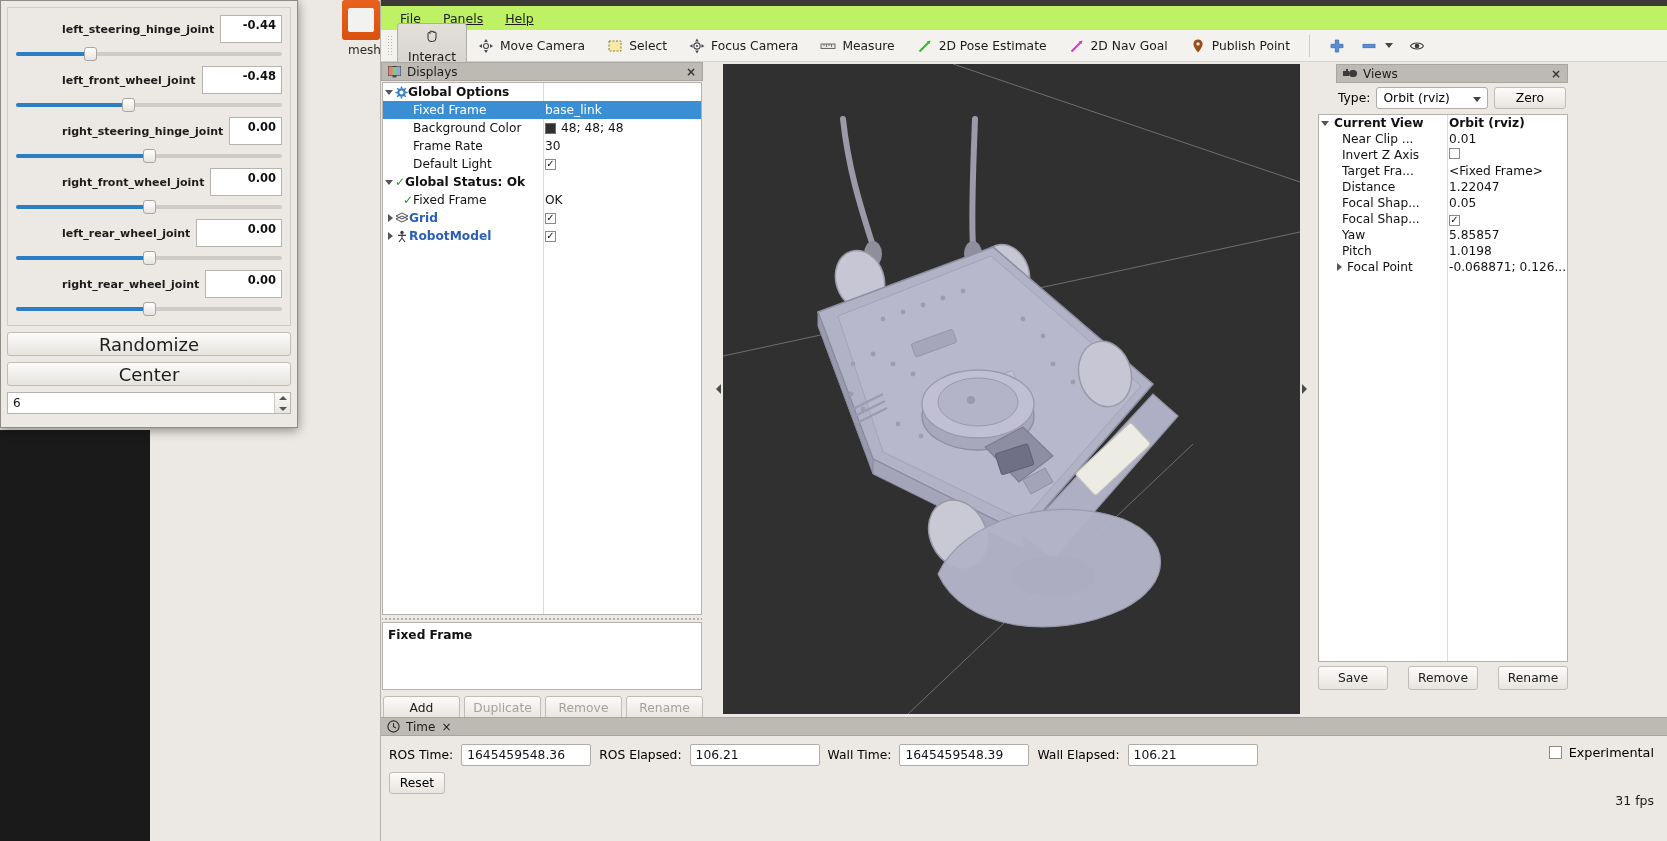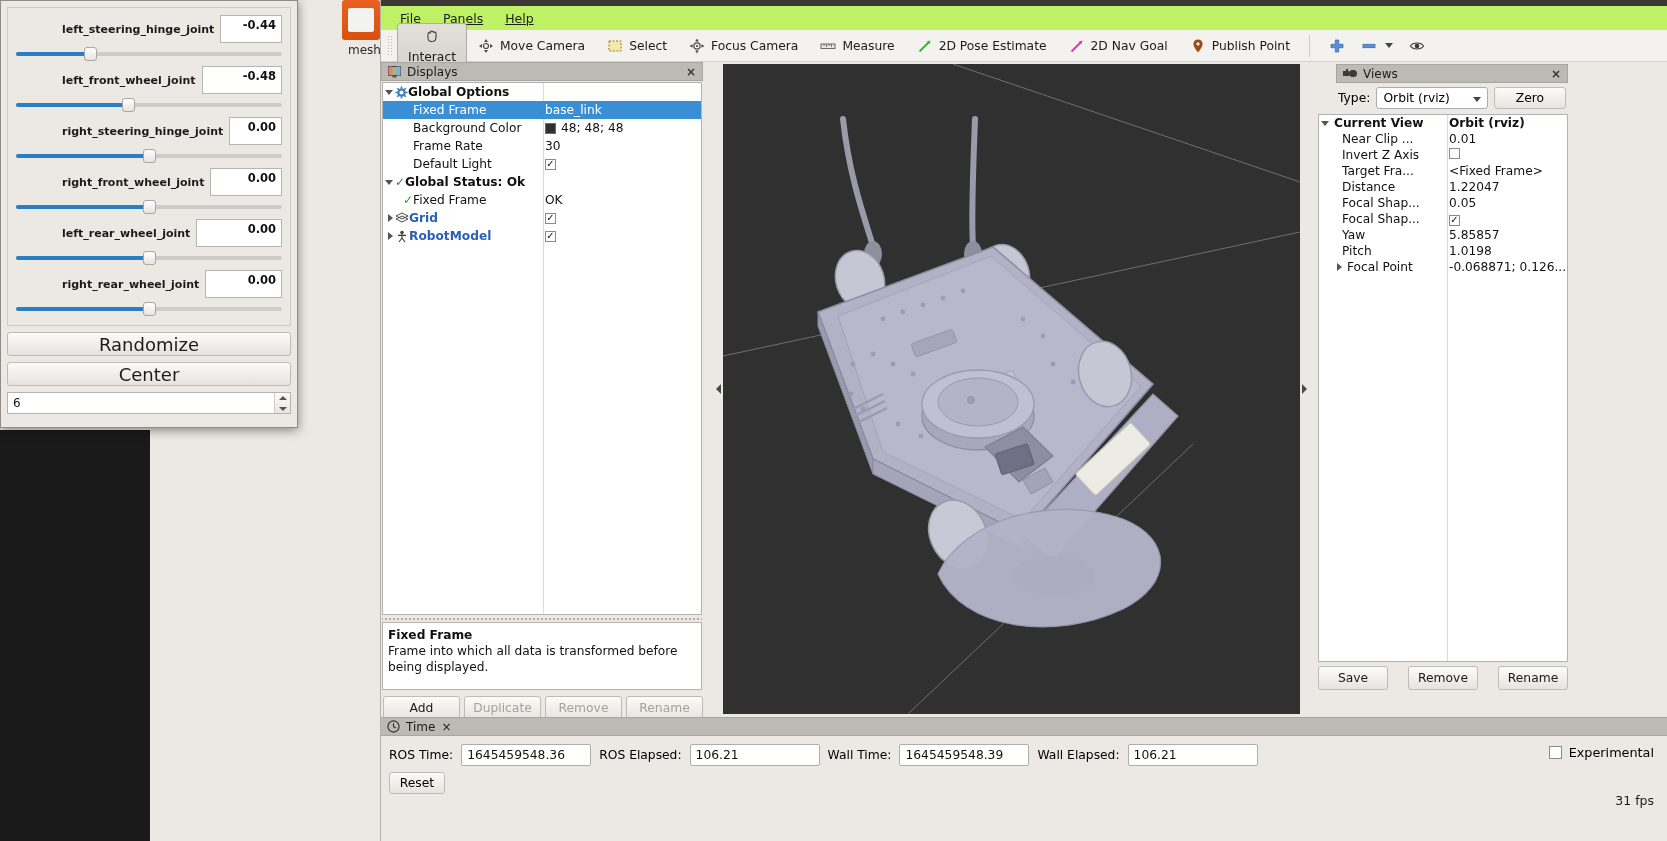--- a/index.html
+++ b/index.html
@@ -713,21 +713,20 @@
             <div class="tree-val">
                 <span class="chk">✓</span>
               </div>
           </div>
         </div>
 
         <div class="splitter-dots"></div>
 
         <div class="help-box">
           <div class="help-title">Fixed Frame</div>
-          <div>Frame into which all data is transformed before being displayed.</div>
         </div>
 
         <div class="btn-row">
           <div class="flatbtn">Add</div>
           <div class="flatbtn disabled">Duplicate</div>
           <div class="flatbtn disabled">Remove</div>
           <div class="flatbtn disabled">Rename</div>
         </div>
       </div>
 

